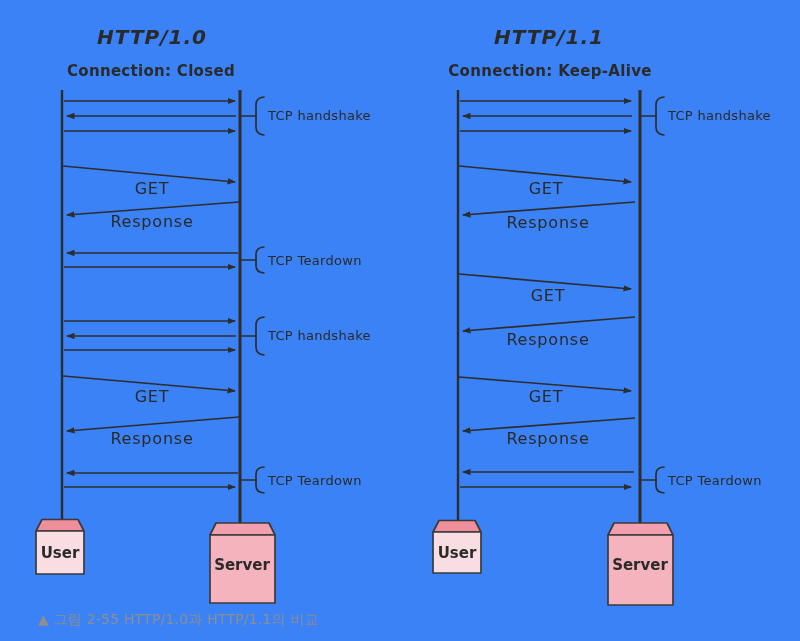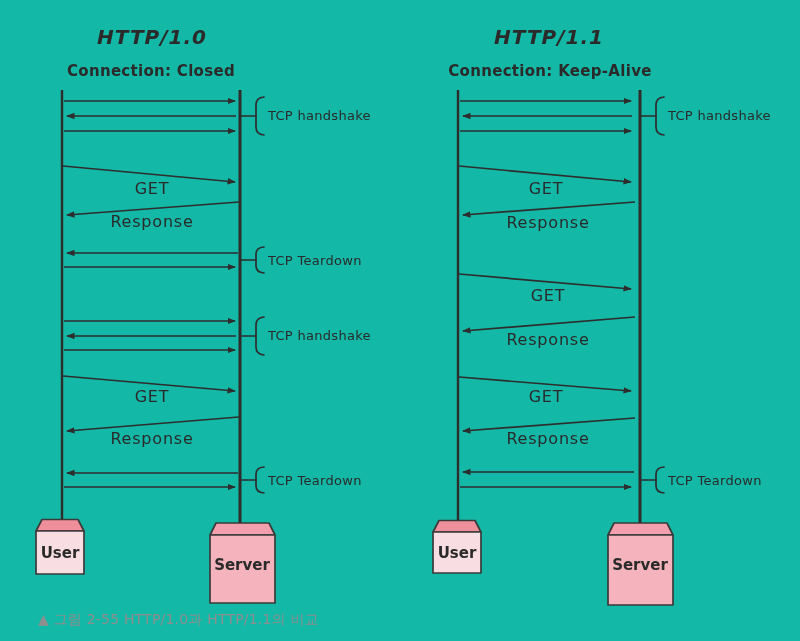--- a/index.html
+++ b/index.html
@@ -1,16 +1,16 @@
 <!DOCTYPE html>
 <html><head>
 <meta charset="utf-8">
 <style>
   html,body{margin:0;padding:0;background:#ffffff;}
-  .figure{position:relative;width:800px;height:641px;background:#14b8a6;overflow:hidden;
+  .figure{position:relative;width:800px;height:641px;background:#3b82f6;overflow:hidden;
           font-family:"DejaVu Sans",sans-serif;}
   svg{position:absolute;left:0;top:0;}
   svg text{fill:#2a2a2a;font-family:"DejaVu Sans",sans-serif;}
   .lifeline{stroke:#2d2d2d;fill:none;}
   .arrow{stroke:#2d2d2d;stroke-width:1.7;fill:none;marker-end:url(#ah);}
   .bracket{stroke:#2d2d2d;stroke-width:1.7;fill:none;stroke-linecap:round;}
   .boxshape{stroke:#3a3a3a;stroke-width:1.7;stroke-linejoin:round;}
   .title{font-size:20px;font-weight:bold;font-style:italic;letter-spacing:1px;text-anchor:middle;}
   .subtitle{font-size:15px;font-weight:600;text-anchor:middle;letter-spacing:0.3px;}
   .msg{font-size:16px;letter-spacing:0.8px;text-anchor:middle;}

